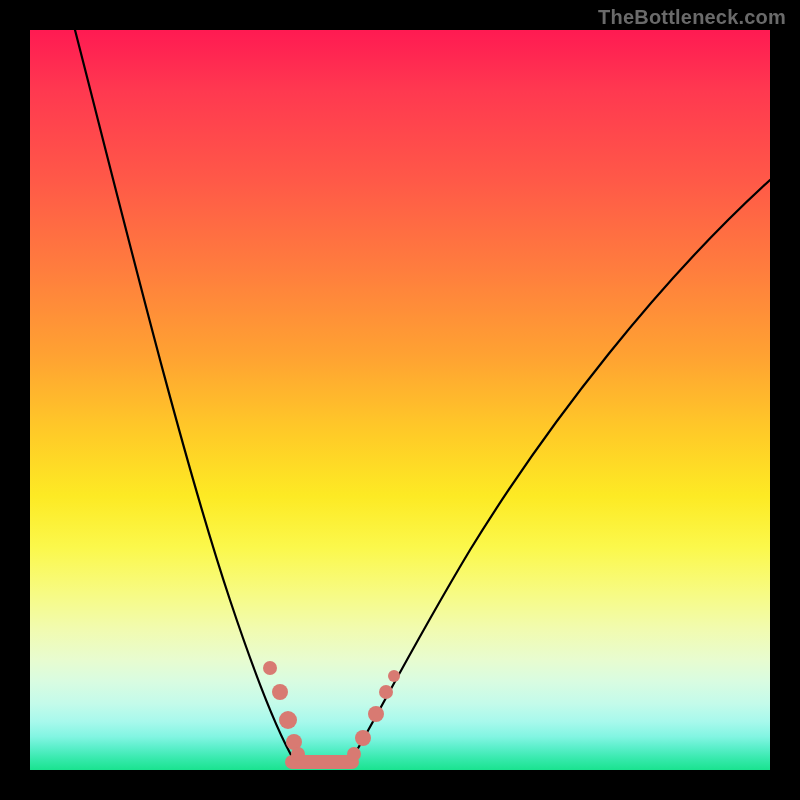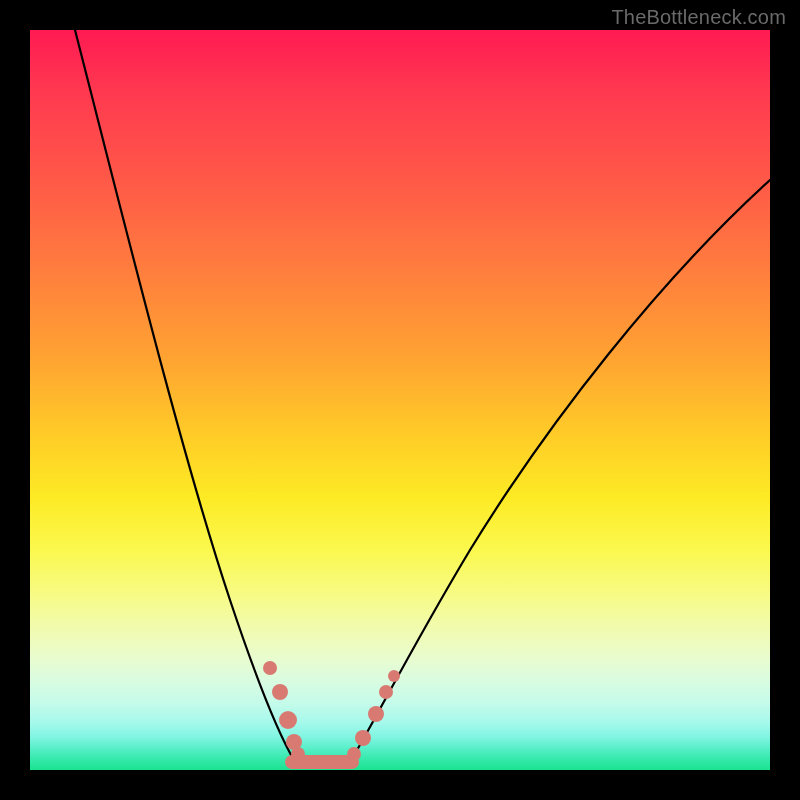--- a/index.html
+++ b/index.html
@@ -42,21 +42,21 @@
       #36e9ac 98.5%,
       #1ae38f 100%
     );
   }
   .watermark {
     position: absolute;
     top: 6px;
     right: 14px;
     color: #6a6a6a;
     font-size: 20px;
-    font-weight: 400;
+    font-weight: 700;
     letter-spacing: 0.2px;
     z-index: 5;
   }
   svg.curves {
     position: absolute;
     inset: 0;
     z-index: 3;
   }
   .curve-stroke {
     fill: none;

